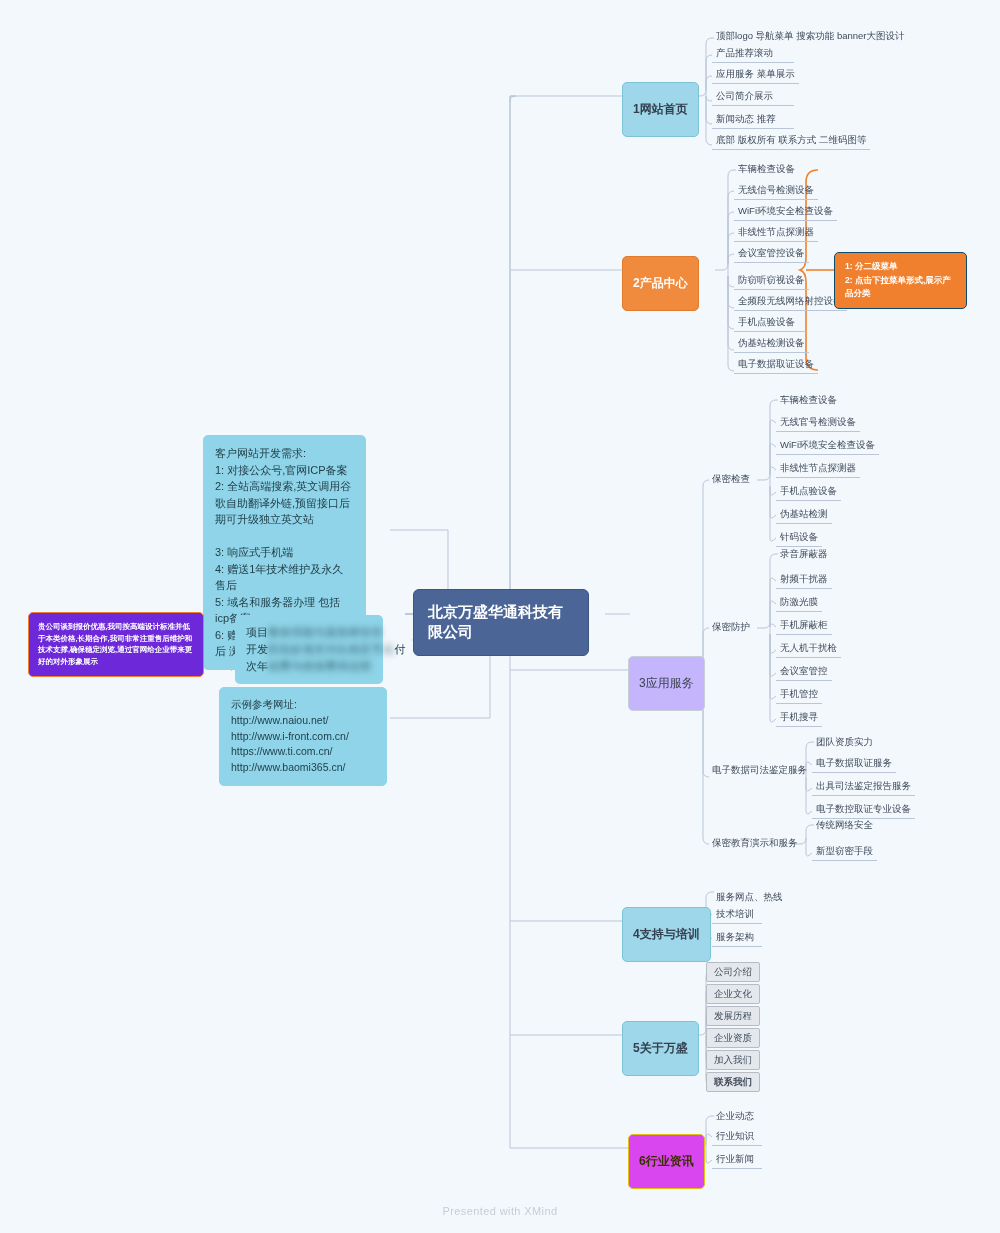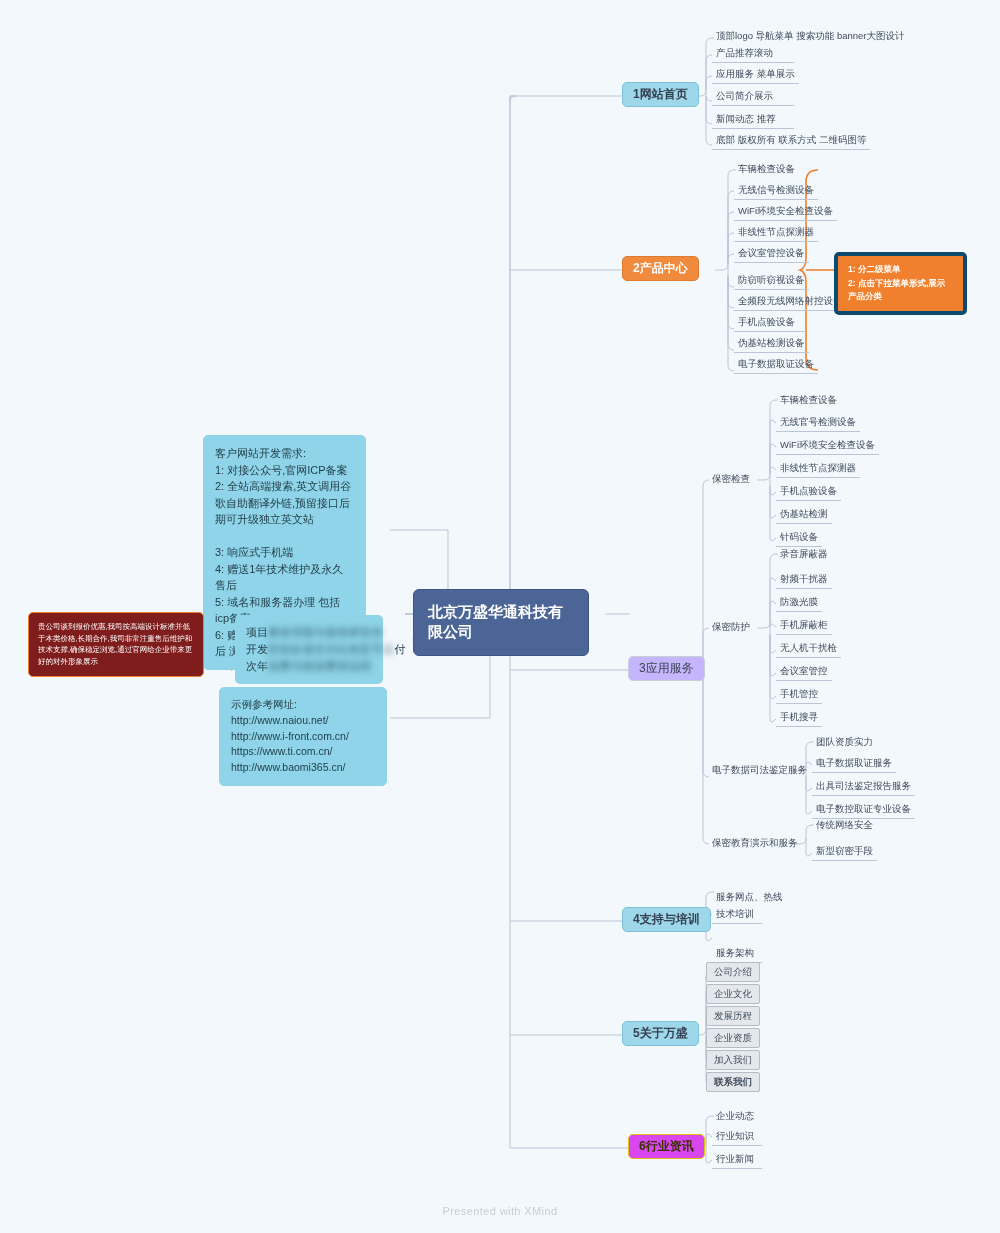--- a/index.html
+++ b/index.html
@@ -24,21 +24,21 @@
     border-bottom:1px solid #b9c6d8;
   }
   .leaf.nb { border-bottom:none; }
 
   
   .mid { font-size:9.5px; color:#3f4a5a; padding:2px 3px; }
 
   
   .chip {
     font-size:12px; font-weight:bold; color:#34404f;
-    padding:4px 10px; border-radius:5px; text-align:center;
+    padding:19px 10px; border-radius:5px; text-align:center;
   }
   .chip.blue  { background:#9ed7ea; border:1px solid #7cc3da; }
   .chip.orange{ background:#f08a3c; border:1px solid #e07a2c; color:#ffffff; }
   .chip.grey  { background:#c4b5fd; border:1px solid #c9cfd7; color:#3a4250; }
   .chip.yellow{ background:#d946ef; border:1px solid #e4c010; color:#3a3000; }
 
   
   .boxed {
     font-size:9.5px; color:#3f4a5a;
     background:#e4e8ed; border:1px solid #b5bcc6;
@@ -54,25 +54,25 @@
     white-space:normal;
   }
 
   
   .note { position:absolute; border-radius:5px; white-space:pre-line; }
   .note.cyan {
     background:#8fd4e8; border:1px solid #8fd4e8;
     color:#1f3b46; font-size:11px; line-height:1.5; padding:9px 11px;
   }
   .note.orangebox {
-    background:#7f1d1d; border:1px solid #f0802e;
-    color:#ffffff; font-size:7.5px; font-weight:normal; line-height:1.55; padding:8px 9px;
+    background:#6d28d9; border:1px solid #f0802e;
+    color:#ffffff; font-size:7.5px; font-weight:bold; line-height:1.55; padding:8px 9px;
   }
   .note.callout {
-    background:#f0802e; border:4px solid #0c4a6e;
+    background:#f0802e; border:1px solid #0c4a6e;
     color:#ffffff; font-size:8.5px; font-weight:bold; line-height:1.6; padding:7px 10px;
   }
 
   
   #note-schedule {
     position:absolute; background:#8fd4e8; border-radius:5px;
     padding:9px 11px; font-size:11px; line-height:1.55; color:#1f3b46;
   }
   #note-schedule .row { white-space:nowrap; }
   #note-schedule .blur {
@@ -274,21 +274,21 @@
   <div class="node leaf" style="left:812px; top:778px;">出具司法鉴定报告服务</div>
   <div class="node leaf" style="left:812px; top:801px;">电子数控取证专业设备</div>
 
   <div class="node mid" style="left:709px; top:835px;">保密教育演示和服务</div>
   <div class="node leaf nb" style="left:812px; top:817px;">传统网络安全</div>
   <div class="node leaf" style="left:812px; top:843px;">新型窃密手段</div>
 
   <div class="node chip blue" style="left:622px; top:907px;">4支持与培训</div>
   <div class="node leaf nb" style="left:712px; top:889px;">服务网点、热线</div>
   <div class="node leaf" style="left:712px; top:906px; min-width:50px;">技术培训</div>
-  <div class="node leaf" style="left:712px; top:929px; min-width:50px;margin-top:16px;">服务架构</div>
+  <div class="node leaf" style="left:712px; top:929px; min-width:50px;">服务架构</div>
 
   <div class="node chip blue" style="left:622px; top:1021px;">5关于万盛</div>
   <div class="node boxed" style="position:absolute; left:706px; top:962px;">公司介绍</div>
   <div class="node boxed" style="position:absolute; left:706px; top:984px;">企业文化</div>
   <div class="node boxed" style="position:absolute; left:706px; top:1006px;">发展历程</div>
   <div class="node boxed" style="position:absolute; left:706px; top:1028px;">企业资质</div>
   <div class="node boxed" style="position:absolute; left:706px; top:1050px;">加入我们</div>
   <div class="node boxed" style="position:absolute; left:706px; top:1072px;font-weight:bold;">联系我们</div>
 
   <div class="node chip yellow" style="left:628px; top:1134px;">6行业资讯</div>

